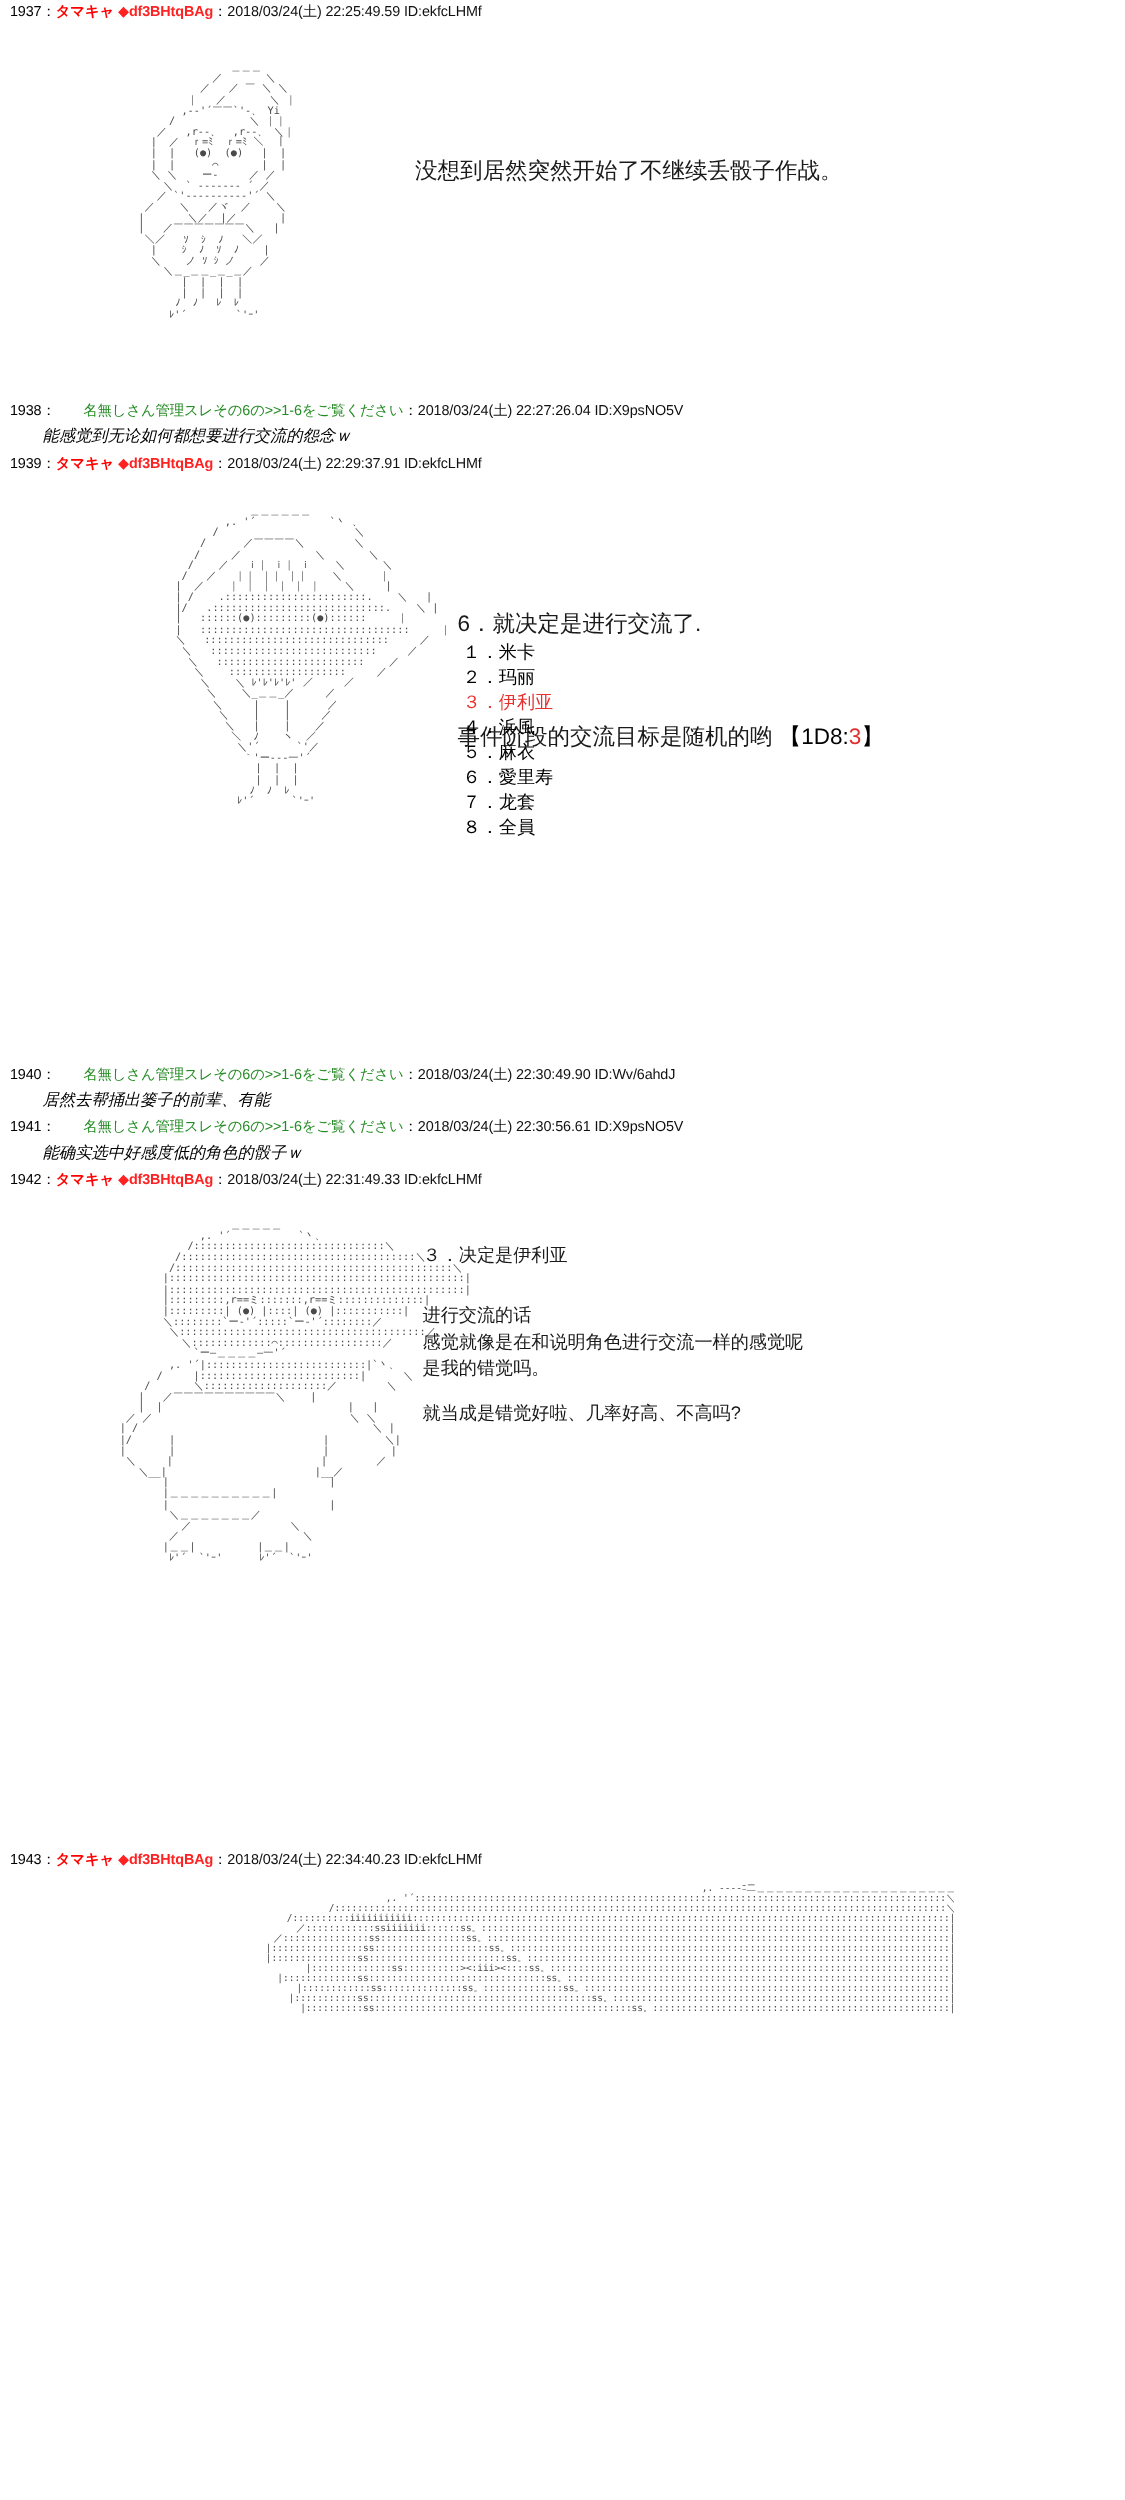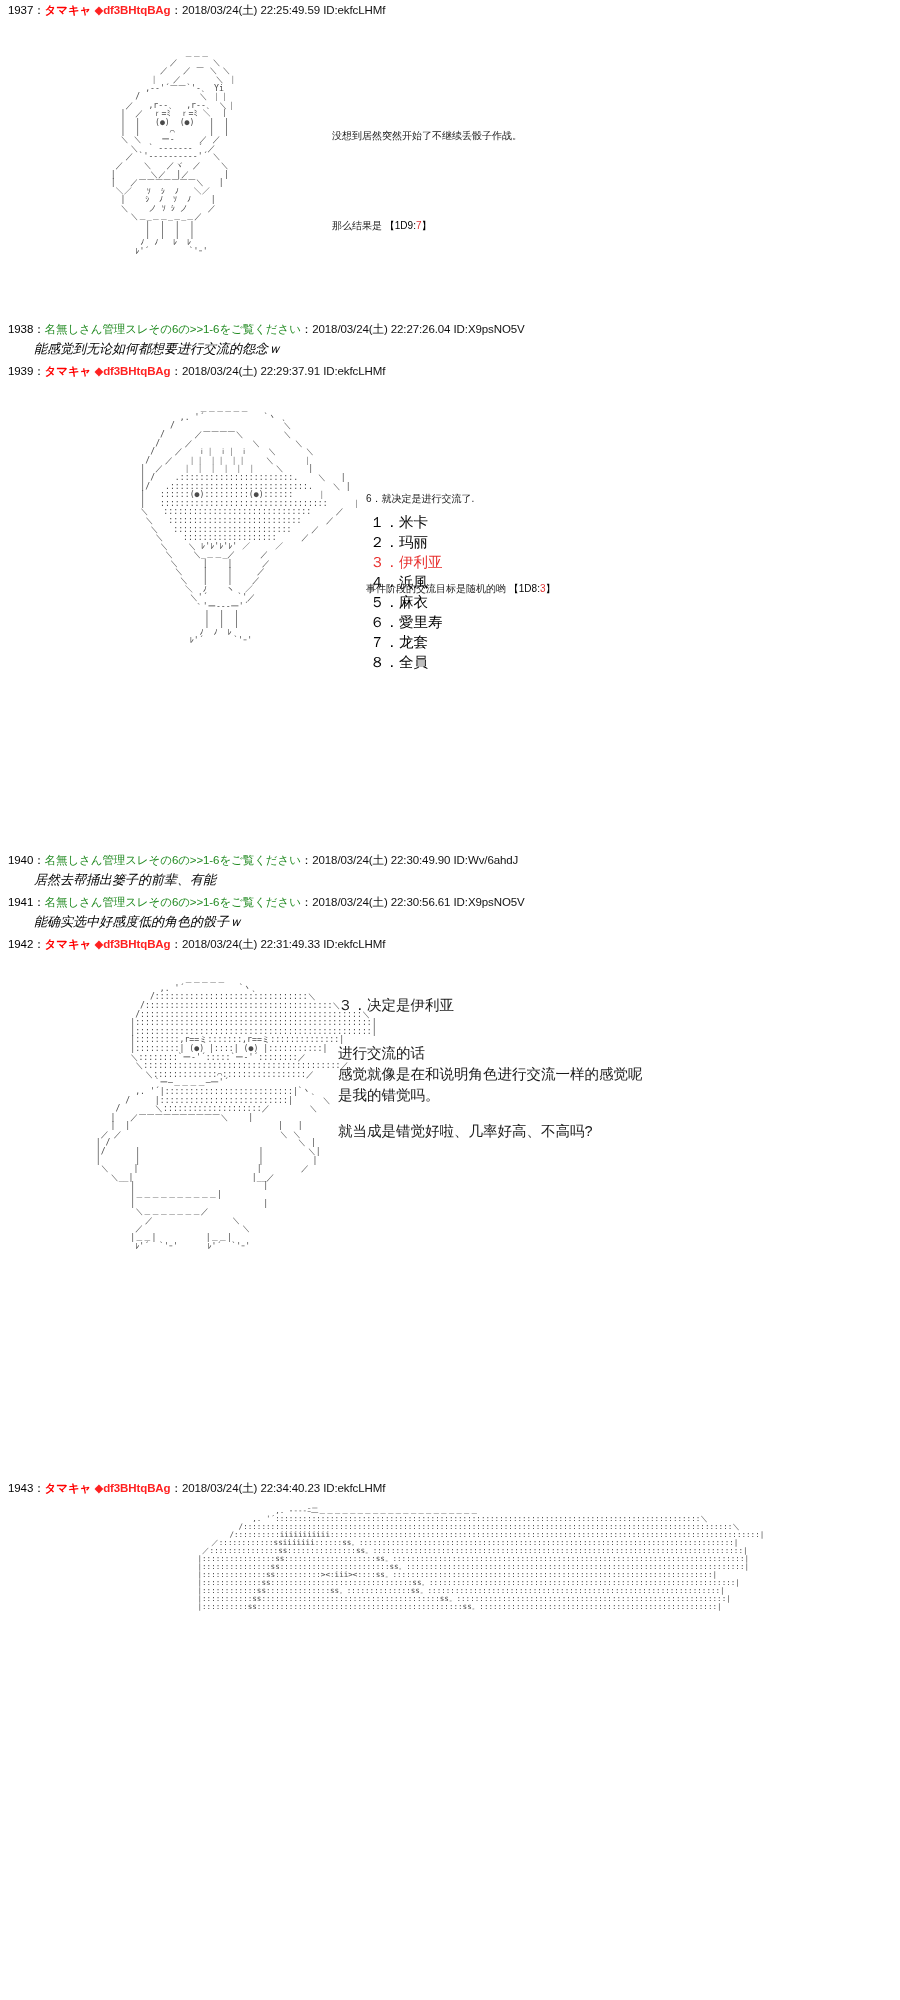--- a/index.html
+++ b/index.html
@@ -33,20 +33,21 @@
   .sep {
     color: #000000;
   }
   .poster-name {
     color: #ff0000;
     font-weight: bold;
   }
   .poster-name.anon {
     color: #228b22;
     font-weight: normal;
+    margin-left: 22px;
   }
   .trip {
     color: #ff2222;
     font-weight: bold;
   }
   .datestamp {
     color: #111111;
   }
   .userid {
     color: #111111;
@@ -71,21 +72,21 @@
   .msg-plain {
     font-size: 13px;
     line-height: 20px;
     padding: 1px 0 2px 34px;
     color: #000000;
     font-style: italic;
   }
   
   .overlay {
     position: absolute;
-    font-size: 10px;
+    font-size: 18px;
     line-height: 30px;
     color: #1a1a1a;
     white-space: pre-wrap;
   }
   .overlay .dice {
     color: #000000;
   }
   .overlay .dice .hit {
     color: #e03030;
   }
@@ -139,21 +140,20 @@
       ＼／   ｿ  ｼ  ﾉ   ＼／
        |    ｼ  ﾉ  ｿ  ﾉ    |
        ＼    ノ ｿ ｼ ノ    ／
          ＼＿_＿＿_＿_＿／
             |  |  |  |
             |  |  |  |
            ﾉ  ﾉ   ﾚ  ﾚ
           ﾚ'´        `'ｰ'</pre>
     <div class="overlay" style="left:332px;top:42px;">
       <div>没想到居然突然开始了不继续丢骰子作战。</div>
-      <div>那么结果是 <span class="dice">【1D9:<span class="hit">7</span>】</span></div>
     </div>
   </div>
 
   <div class="post-head">
     <span class="post-no">1938</span><span class="sep">：</span><span class="poster-name anon">名無しさん管理スレその6の&gt;&gt;1-6をご覧ください</span><span class="sep">：</span><span class="datestamp">2018/03/24(土) 22:27:26.04</span> <span class="userid">ID:X9psNO5V</span>
   </div>
   <div class="msg-plain">能感觉到无论如何都想要进行交流的怨念ｗ</div>
 
   <div class="post-head">
     <span class="post-no">1939</span><span class="sep">：</span><span class="poster-name">タマキャ</span> <span class="trip">◆df3BHtqBAg</span><span class="sep">：</span><span class="datestamp">2018/03/24(土) 22:29:37.91</span> <span class="userid">ID:ekfcLHMf</span>
@@ -252,21 +252,21 @@
     <div class="blk" style="left:338px;top:42px;">３．决定是伊利亚</div>
     <div class="blk" style="left:338px;top:90px;">进行交流的话
 感觉就像是在和说明角色进行交流一样的感觉呢
 是我的错觉吗。</div>
     <div class="blk" style="left:338px;top:168px;">就当成是错觉好啦、几率好高、不高吗?</div>
   </div>
 
   <div class="post-head">
     <span class="post-no">1943</span><span class="sep">：</span><span class="poster-name">タマキャ</span> <span class="trip">◆df3BHtqBAg</span><span class="sep">：</span><span class="datestamp">2018/03/24(土) 22:34:40.23</span> <span class="userid">ID:ekfcLHMf</span>
   </div>
-  <div class="post-body" style="height:130px;">
+  <div class="post-body" style="height:130px;text-align:right;">
     <pre class="aa wide" style="position:absolute;left:170px;top:2px;">                       ,. -‐‐-ﾆ二＿＿＿＿＿＿＿＿＿＿＿＿＿＿＿＿＿＿＿＿＿
                   ,. '´:::::::::::::::::::::::::::::::::::::::::::::::::::::::::::::::::::::::::::::::::::::::::::::＼
                /:::::::::::::::::::::::::::::::::::::::::::::::::::::::::::::::::::::::::::::::::::::::::::::::::::::::::::＼
              /::::::::::iiiiiiiiiii::::::::::::::::::::::::::::::::::::::::::::::::::::::::::::::::::::::::::::::::::::::::::::::|
          ／::::::::::::ssiiiiiii::::::ss。::::::::::::::::::::::::::::::::::::::::::::::::::::::::::::::::::::::::::::::::::|
        ／:::::::::::::::ss:::::::::::::::ss。:::::::::::::::::::::::::::::::::::::::::::::::::::::::::::::::::::::::::::::::::|
       |::::::::::::::::ss::::::::::::::::::::ss。:::::::::::::::::::::::::::::::::::::::::::::::::::::::::::::::::::::::::::::|
       |:::::::::::::::ss::::::::::::::::::::::::ss。::::::::::::::::::::::::::::::::::::::::::::::::::::::::::::::::::::::::::|
       |::::::::::::::ss::::::::::&gt;&lt;:iii&gt;&lt;::::ss。::::::::::::::::::::::::::::::::::::::::::::::::::::::::::::::::::::::|
       |:::::::::::::ss:::::::::::::::::::::::::::::::ss。:::::::::::::::::::::::::::::::::::::::::::::::::::::::::::::::::::|

